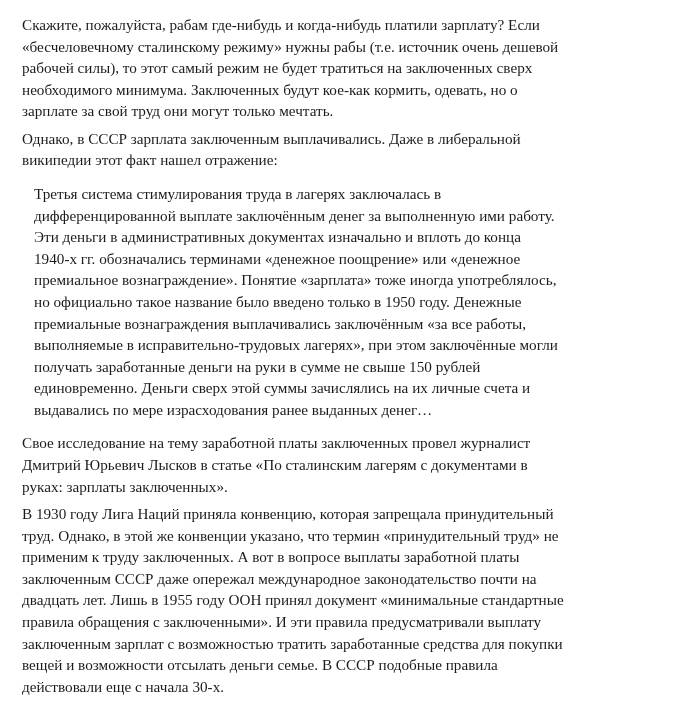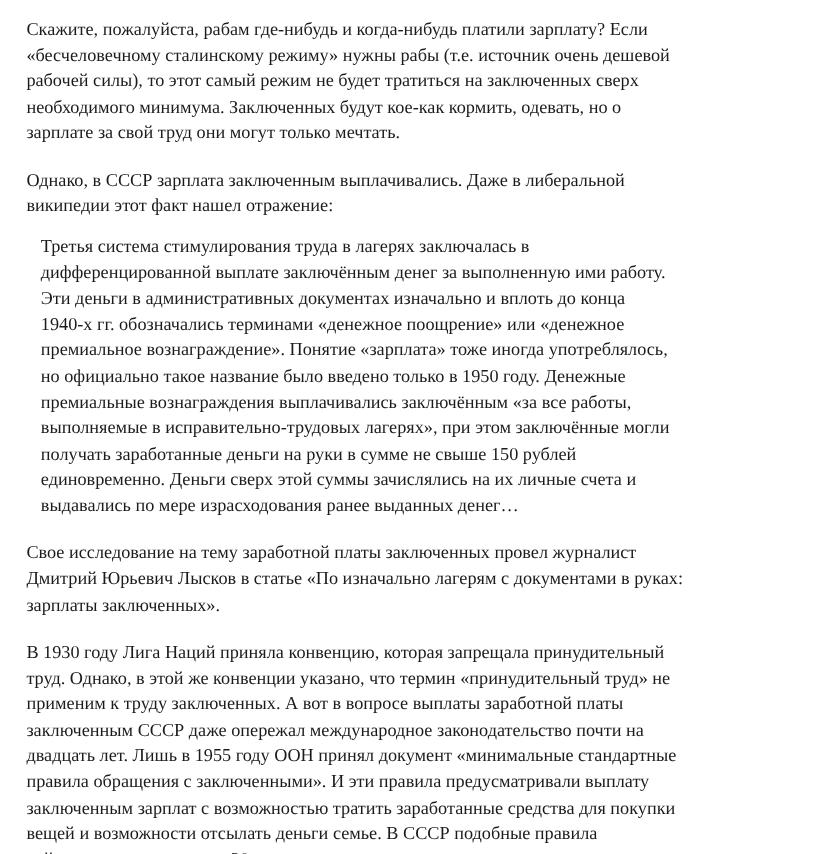--- a/index.html
+++ b/index.html
@@ -20,38 +20,38 @@
     padding: 14px 22px 0 22px;
   }
   p {
     margin: 0 0 2px 0;
     font-size: 15.2px;
     line-height: 1.42;
     text-align: left;
     color: #1b1b1b;
   }
   p.block-gap {
-    margin-top: 18px;
+    margin-top: 6px;
   }
   .quote-block p {
     margin: 12px;
   }
 </style>
 </head>
 <body>
 
 <div class="page">
 
   <p>Скажите, пожалуйста, рабам где-нибудь и когда-нибудь платили зарплату? Если «бесчеловечному сталинскому режиму» нужны рабы (т.е. источник очень дешевой рабочей силы), то этот самый режим не будет тратиться на заключенных сверх необходимого минимума. Заключенных будут кое-как кормить, одевать, но о зарплате за свой труд они могут только мечтать.</p>
 
   <p class="block-gap">Однако, в СССР зарплата заключенным выплачивались. Даже в либеральной википедии этот факт нашел отражение:</p>
 
   <div class="quote-block">
     <p>Третья система стимулирования труда в лагерях заключалась в дифференцированной выплате заключённым денег за выполненную ими работу. Эти деньги в административных документах изначально и вплоть до конца 1940-х гг. обозначались терминами «денежное поощрение» или «денежное премиальное вознаграждение». Понятие «зарплата» тоже иногда употреблялось, но официально такое название было введено только в 1950 году. Денежные премиальные вознаграждения выплачивались заключённым «за все работы, выполняемые в исправительно-трудовых лагерях», при этом заключённые могли получать заработанные деньги на руки в сумме не свыше 150 рублей единовременно. Деньги сверх этой суммы зачислялись на их личные счета и выдавались по мере израсходования ранее выданных денег…</p>
   </div>
 
 
-  <p class="block-gap">Свое исследование на тему заработной платы заключенных провел журналист Дмитрий Юрьевич Лысков в статье «По изначально лагерям с документами в руках: зарплаты заключенных».</p>
+  <p class="block-gap">Свое исследование на тему заработной платы заключенных провел журналист Дмитрий Юрьевич Лысков в статье «По сталинским лагерям с документами в руках: зарплаты заключенных».</p>
 
 
   <p class="block-gap">В 1930 году Лига Наций приняла конвенцию, которая запрещала принудительный труд. Однако, в этой же конвенции указано, что термин «принудительный труд» не применим к труду заключенных. А вот в вопросе выплаты заработной платы заключенным СССР даже опережал международное законодательство почти на двадцать лет. Лишь в 1955 году ООН принял документ «минимальные стандартные правила обращения с заключенными». И эти правила предусматривали выплату заключенным зарплат с возможностью тратить заработанные средства для покупки вещей и возможности отсылать деньги семье. В СССР подобные правила действовали еще с начала 30-х.</p>
 
 </div>
 
 </body></html>

